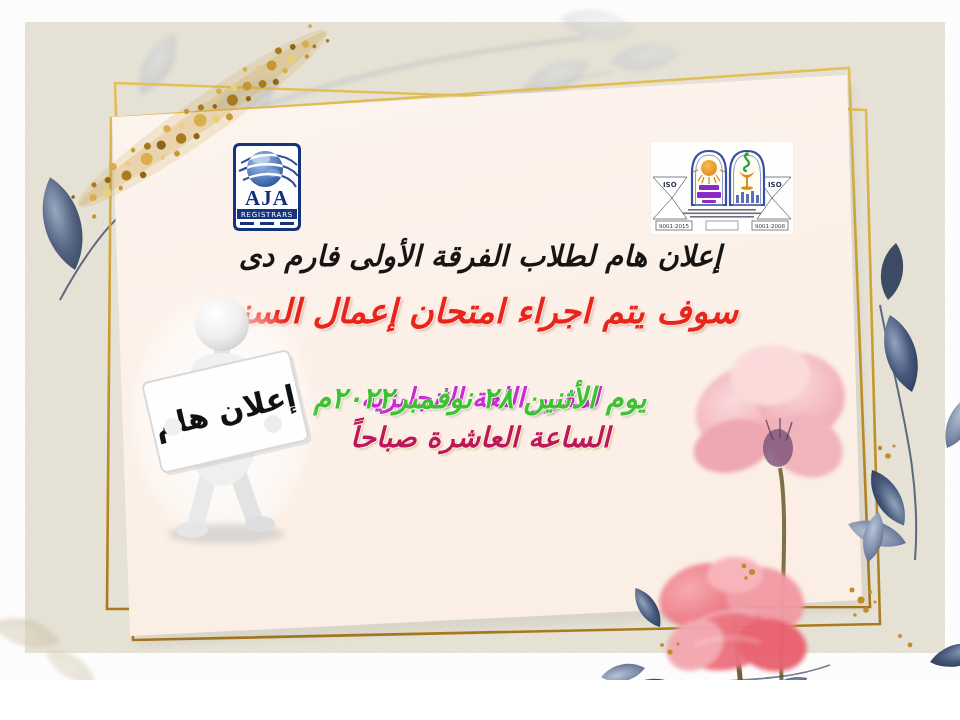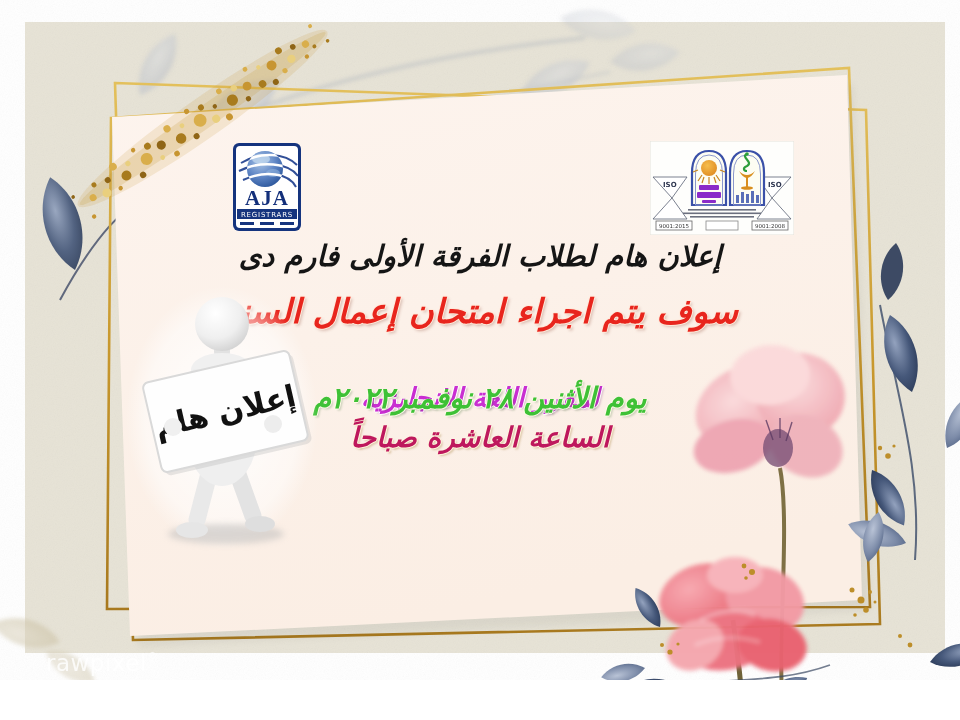--- a/index.html
+++ b/index.html
@@ -411,14 +411,13 @@
           <circle cx="678" cy="644" r="1.6"></circle>
         <circle cx="880" cy="448" r="2.2"></circle>
           <circle cx="888" cy="456" r="2.8"></circle>
           <circle cx="894" cy="446" r="1.6"></circle>
         <circle cx="900" cy="636" r="2"></circle>
           <circle cx="910" cy="645" r="2.4"></circle>
       </g>
     </g>
   </svg>
 
-  <div class="watermark"><span>rawpixel</span><span class="wm-dot"></span></div>
 </div>
 
 </body></html>

